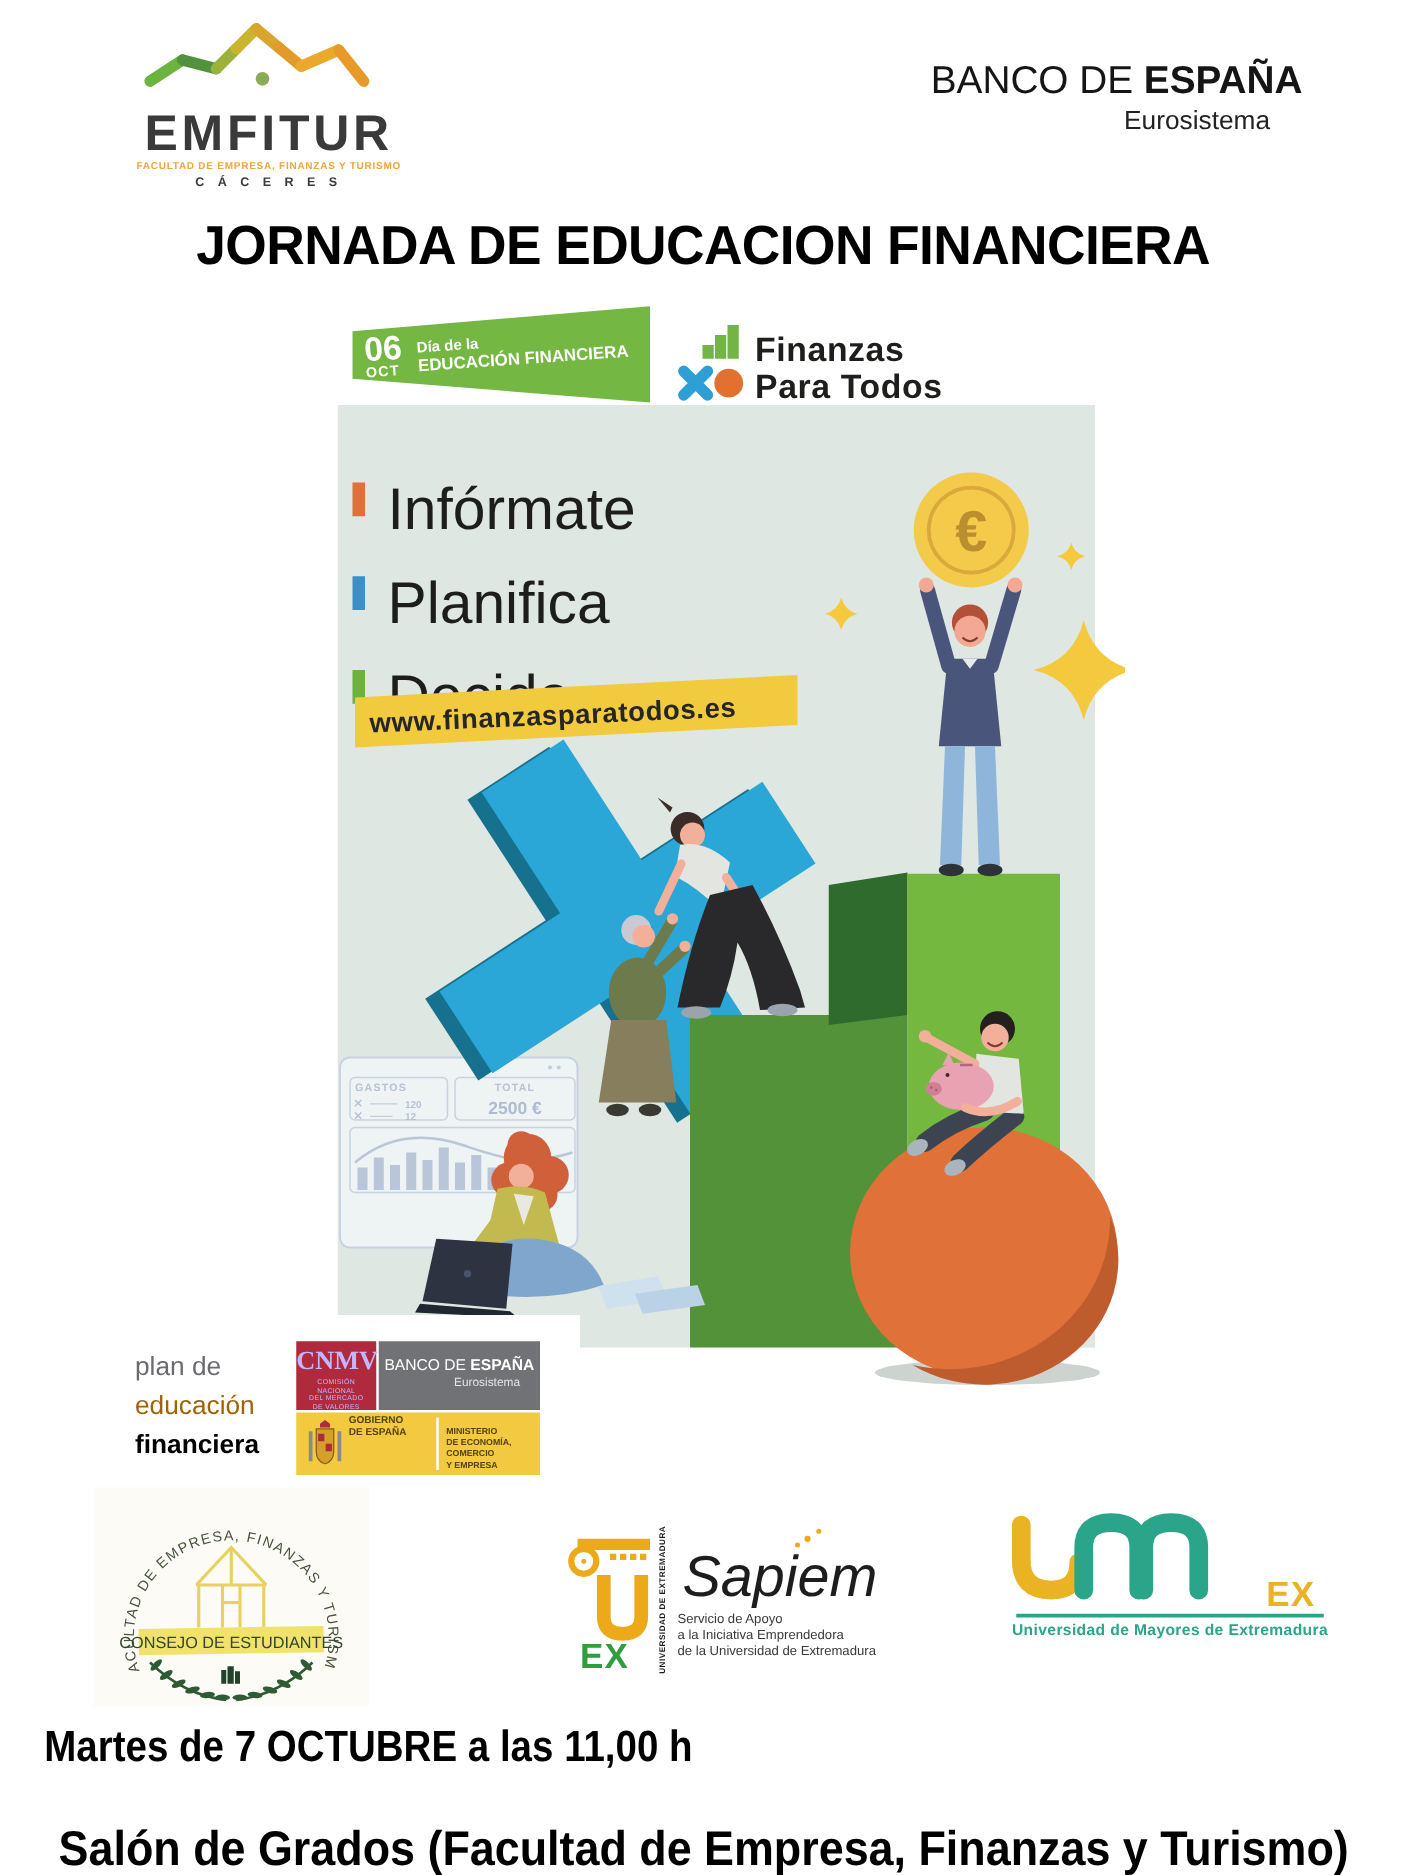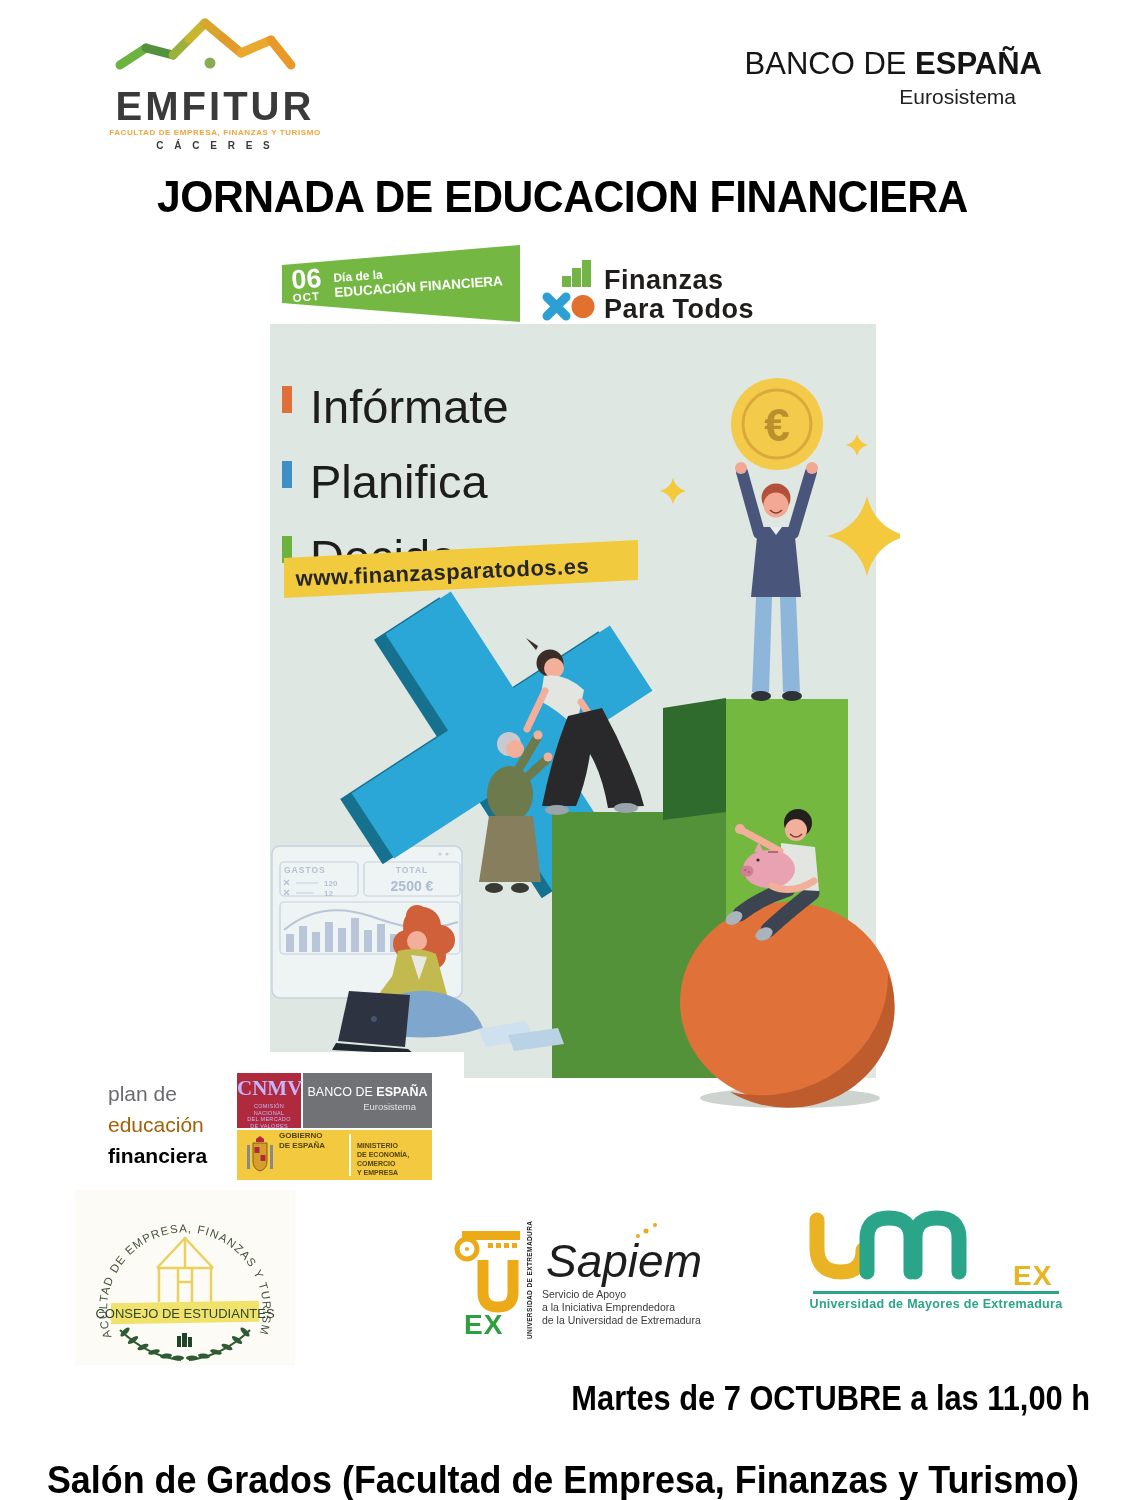--- a/index.html
+++ b/index.html
@@ -24,21 +24,21 @@
   .cnmv .sub{font-size:5.5px;line-height:6.5px;letter-spacing:.3px;margin-top:2px;}
   .bdebox{left:303px;top:1073px;width:129px;height:55px;background:#717275;color:#fff;}
   .bdebox .l1{font-size:12.5px;text-align:center;margin-top:12px;}
   .bdebox .l1 .bold{font-weight:bold;}
   .bdebox .l2{font-size:9.5px;text-align:right;padding-right:16px;margin-top:2px;color:#e3e3e3;}
   .gobbox{left:237px;top:1130px;width:195px;height:50px;background:#f2c93f;color:#53430f;}
   .gob-l{position:absolute;left:42px;top:1px;font-size:8px;font-weight:bold;line-height:9.5px;}
   .gob-div{position:absolute;left:112px;top:4px;width:2px;height:42px;background:#fff;}
   .min-l{position:absolute;left:120px;top:11px;font-size:7px;font-weight:bold;line-height:9px;}
   
-  .foot1{left:0;top:1378px;width:1125px;text-align:right;font-size:35px;font-weight:bold;color:#000;}
+  .foot1{left:0;top:1378px;width:1125px;text-align:left;font-size:35px;font-weight:bold;color:#000;}
   .foot1 span{display:inline-block;transform:scaleX(.88);}
   .foot2{left:0;top:1458px;width:1125px;text-align:center;font-size:39px;font-weight:bold;color:#000;}
   .foot2 span{display:inline-block;transform:scaleX(.92);white-space:nowrap;}
   .sealbg{left:75px;top:1190px;width:220px;height:175px;background:#fcfbf5;}
 </style>
 </head>
 <body>
 
 <div class="page">
 

